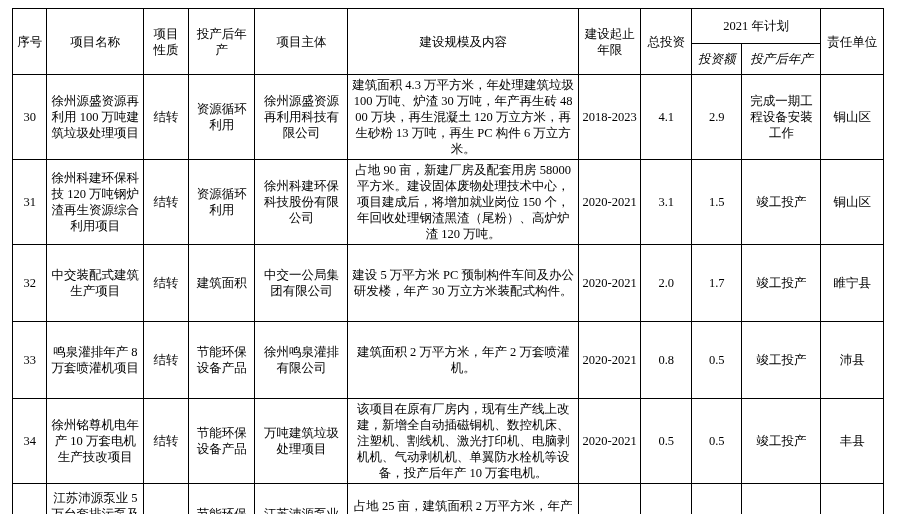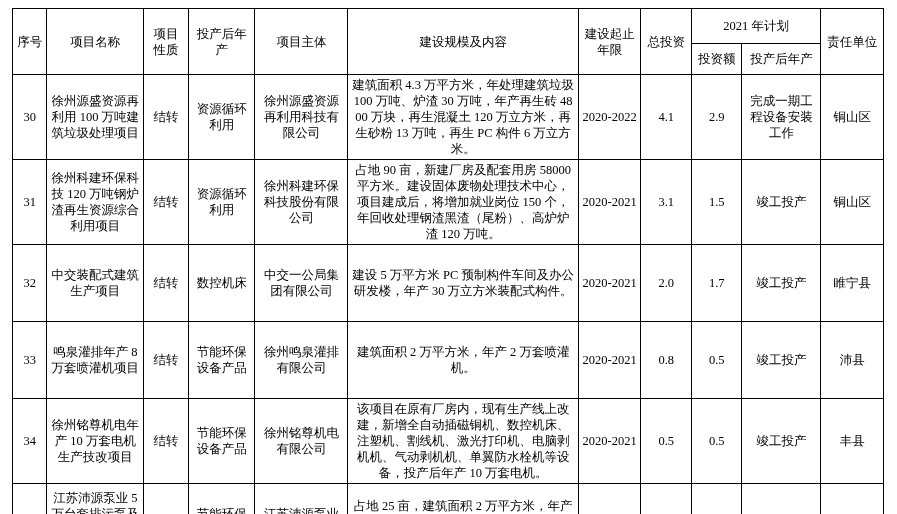--- a/index.html
+++ b/index.html
@@ -36,20 +36,21 @@
     font-weight: normal;
     word-break: break-all;
   }
   th {
     font-weight: bold;
     font-size: 13px;
   }
   .hdr-sub {
     font-weight: bold;
     font-size: 12.5px;
+    font-style: italic;
   }
   .col-seq      { width: 34px; }
   .col-name     { width: 96px; }
   .col-nature   { width: 44px; }
   .col-field    { width: 66px; }
   .col-subject  { width: 92px; }
   .col-scale    { width: 228px; }
   .col-years    { width: 62px; }
   .col-invest   { width: 50px; }
   .col-amount   { width: 50px; }
@@ -110,21 +111,21 @@
       </tr>
     </thead>
     <tbody>
       <tr class="row-body">
         <td class="num">30</td>
         <td class="name">徐州源盛资源再利用 100 万吨建筑垃圾处理项目</td>
         <td>结转</td>
         <td class="field">资源循环利用</td>
         <td class="subject">徐州源盛资源再利用科技有限公司</td>
         <td class="scale">建筑面积 4.3 万平方米，年处理建筑垃圾 100 万吨、炉渣 30 万吨，年产再生砖 4800 万块，再生混凝土 120 万立方米，再生砂粉 13 万吨，再生 PC 构件 6 万立方米。</td>
-        <td class="years">2020-2022</td>
+        <td class="years">2018-2023</td>
         <td class="num">4.1</td>
         <td class="num">2.9</td>
         <td>完成一期工程设备安装工作</td>
         <td>铜山区</td>
       </tr>
       <tr class="row-body">
         <td class="num">31</td>
         <td class="name">徐州科建环保科技 120 万吨钢炉渣再生资源综合利用项目</td>
         <td>结转</td>
         <td class="field">资源循环利用</td>
@@ -133,21 +134,21 @@
         <td class="years">2020-2021</td>
         <td class="num">3.1</td>
         <td class="num">1.5</td>
         <td>竣工投产</td>
         <td>铜山区</td>
       </tr>
       <tr class="row-body" style="height:52px">
         <td class="num">32</td>
         <td class="name">中交装配式建筑生产项目</td>
         <td>结转</td>
-        <td class="field">数控机床</td>
+        <td class="field">建筑面积</td>
         <td class="subject">中交一公局集团有限公司</td>
         <td class="scale">建设 5 万平方米 PC 预制构件车间及办公研发楼，年产 30 万立方米装配式构件。</td>
         <td class="years">2020-2021</td>
         <td class="num">2.0</td>
         <td class="num">1.7</td>
         <td>竣工投产</td>
         <td>睢宁县</td>
       </tr>
       <tr class="row-body" style="height:50px">
         <td class="num">33</td>
@@ -160,21 +161,21 @@
         <td class="num">0.8</td>
         <td class="num">0.5</td>
         <td>竣工投产</td>
         <td>沛县</td>
       </tr>
       <tr class="row-body">
         <td class="num">34</td>
         <td class="name">徐州铭尊机电年产 10 万套电机生产技改项目</td>
         <td>结转</td>
         <td class="field">节能环保设备产品</td>
-        <td class="subject">徐州铭尊机电有限公司</td>
+        <td class="subject">万吨建筑垃圾处理项目</td>
         <td class="scale">该项目在原有厂房内，现有生产线上改建，新增全自动插磁铜机、数控机床、注塑机、割线机、激光打印机、电脑剥机机、气动剥机机、单翼防水栓机等设备，投产后年产 10 万套电机。</td>
         <td class="years">2020-2021</td>
         <td class="num">0.5</td>
         <td class="num">0.5</td>
         <td>竣工投产</td>
         <td>丰县</td>
       </tr>
       <tr class="row-body">
         <td class="num">35</td>
         <td class="name">江苏沛源泵业 5 万台套排污泵及智能电气控制柜制造项目</td>

